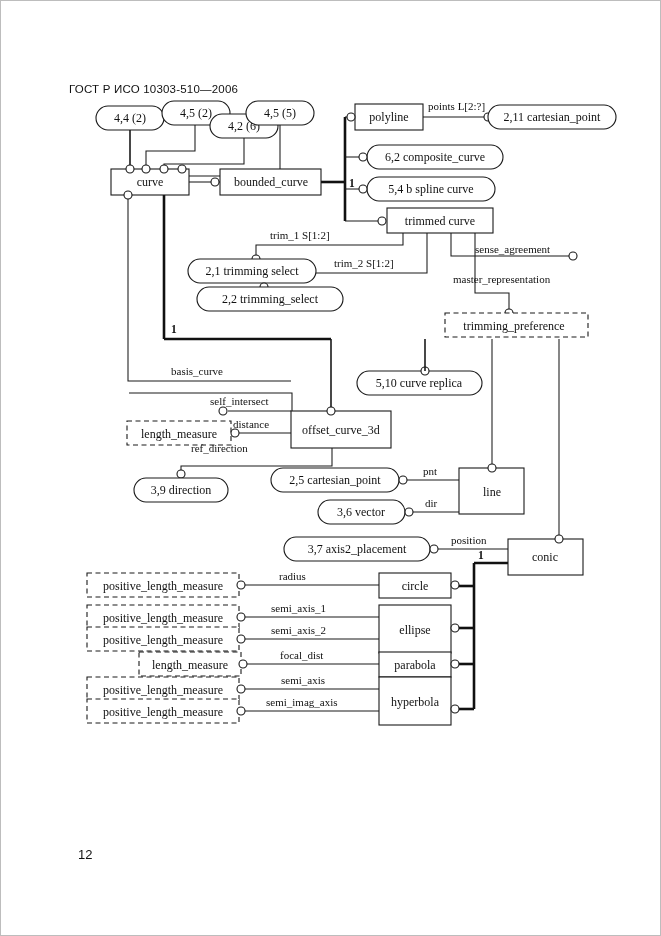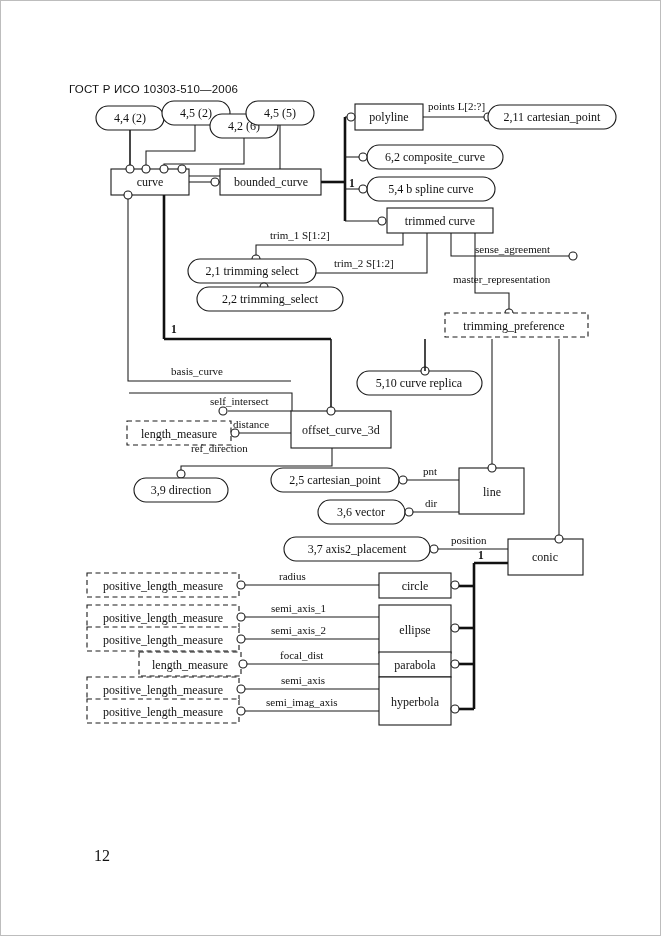--- a/index.html
+++ b/index.html
@@ -26,24 +26,23 @@
     font-size: 11.5px;
     letter-spacing: 0.2px;
     color: #111;
     white-space: nowrap;
     margin-top: 20px;
   }
   #page-number {
     position: absolute;
     left: 77px;
     top: 846px;
-    font-family: Liberation Serif, serif;
-    font-size: 16px;
+    font-family: Liberation Sans, sans-serif;
+    font-size: 13px;
     color: #111;
-    margin-left: 16px;
   }
   #caption {
     position: absolute;
     left: 135px;
     top: 739px;
     font-family: "Liberation Sans", sans-serif;
     font-size: 8.6px;
     color: #111;
     white-space: nowrap;
   }

